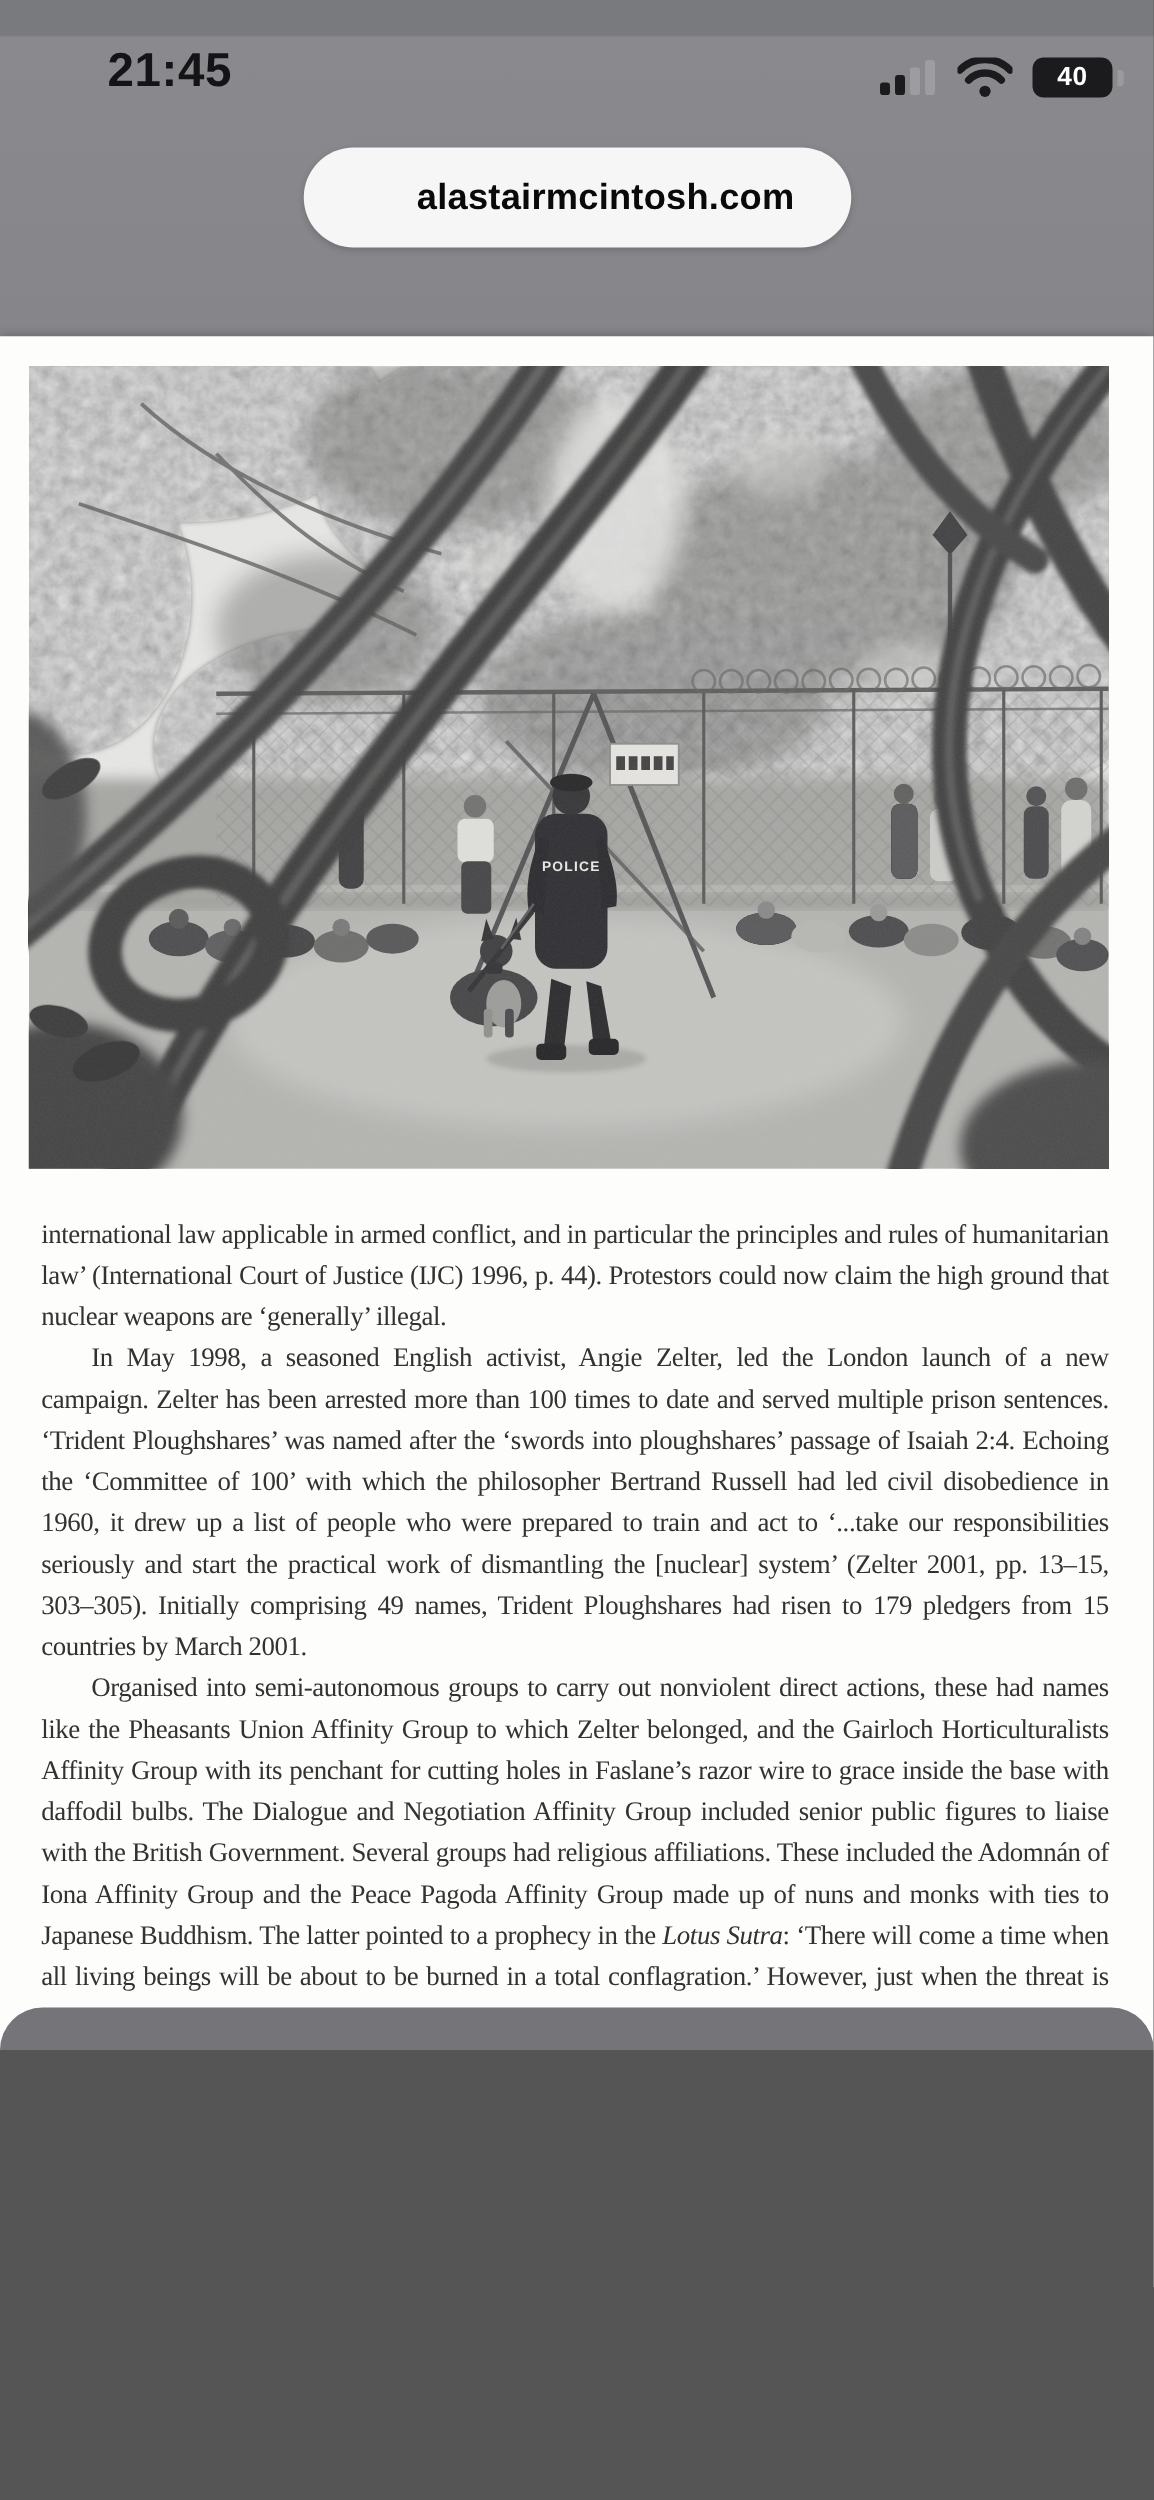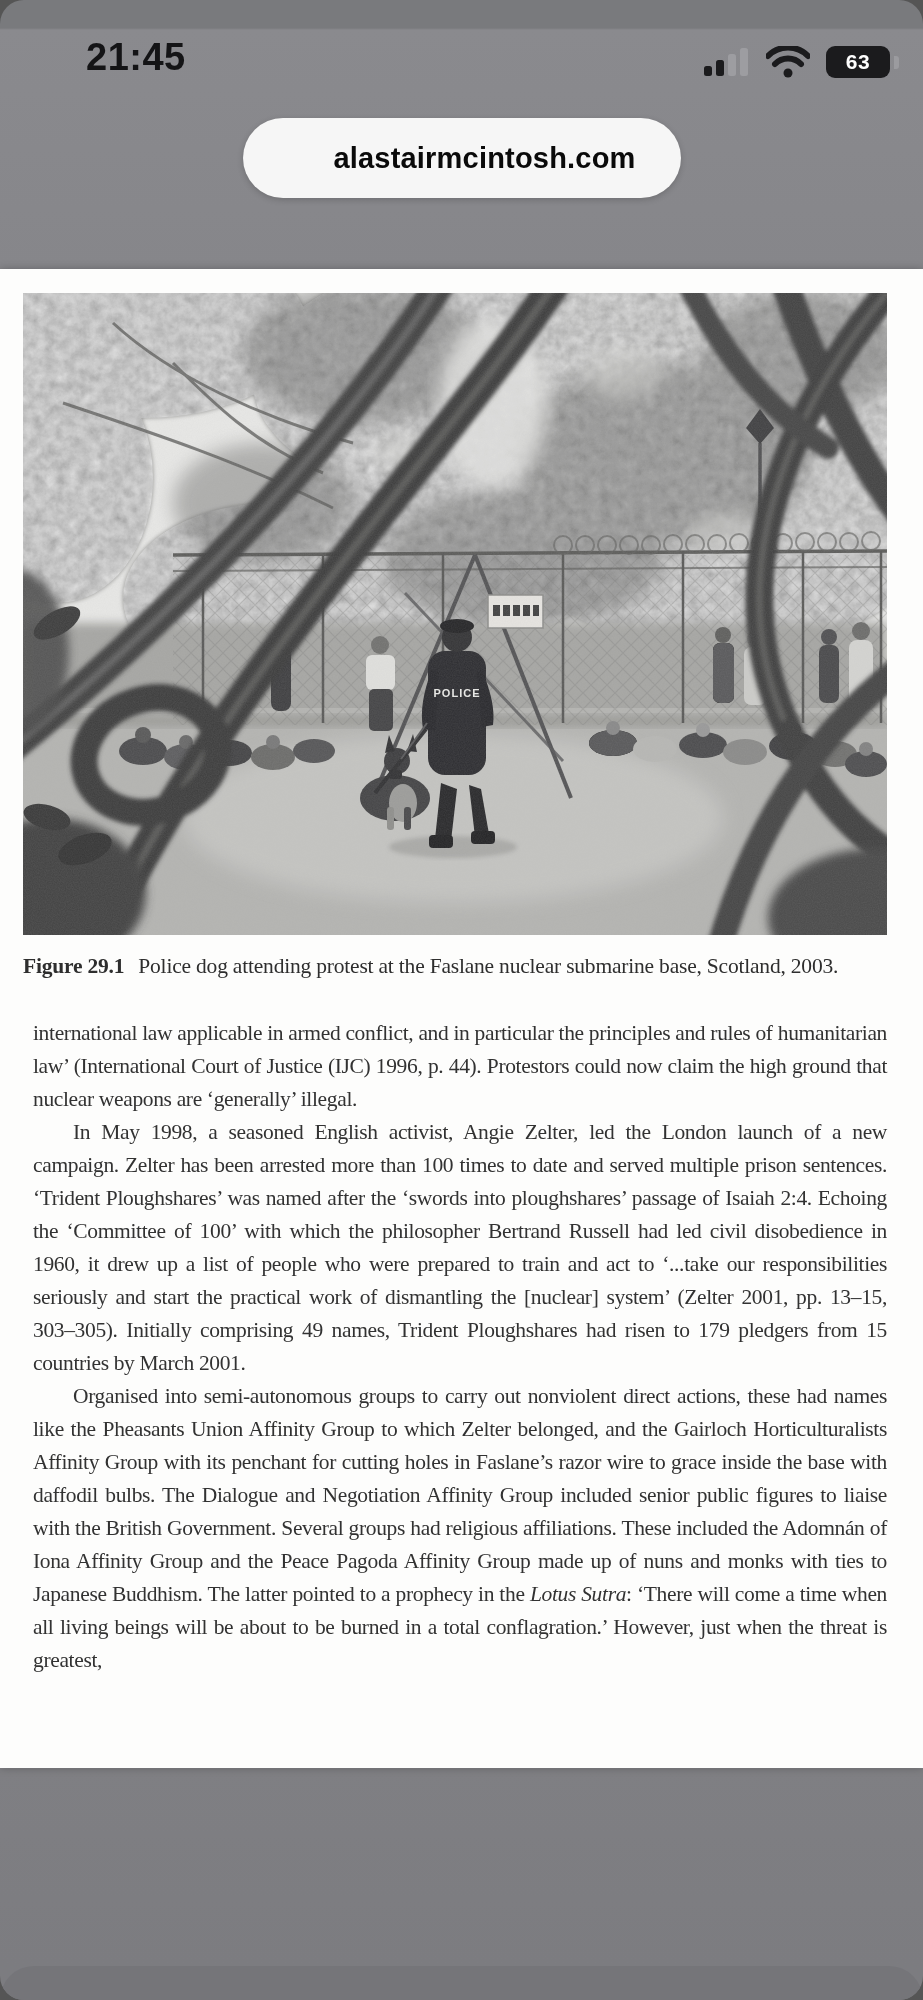--- a/index.html
+++ b/index.html
@@ -1,18 +1,18 @@
 <!DOCTYPE html>
 <html><head>
 <meta charset="utf-8">
 <style>
   html,body{margin:0;padding:0;background:#555;}
-  .screen{position:relative;width:923px;height:2000px;overflow:hidden;margin:0 auto;
+  .screen{position:relative;width:923px;height:1640px;overflow:hidden;margin:0 auto;
     background:linear-gradient(180deg,#797a7d 0px,#797a7d 28px,#8a8a8e 30px,#86868a 268px,#85858a 269px,#85858a 1768px,#7f7f83 1769px,#7c7c80 1964px,#7c7c80 2000px);
-    font-family:"Liberation Sans",sans-serif;border-radius:24px;}
+    font-family:"Liberation Sans",sans-serif;}
   
   .status-bar{position:absolute;top:34px;left:0;width:100%;height:56px;}
   .time{position:absolute;left:86px;top:2px;font-size:38px;font-weight:700;color:#141416;letter-spacing:.5px;}
   .status-icons{position:absolute;right:24px;top:8px;display:flex;align-items:center;gap:16px;height:40px;}
   .battery{position:relative;width:64px;height:32px;background:#1b1b1d;border-radius:9px;
     display:flex;align-items:center;justify-content:center;}
   .battery span{color:#fefefe;font-size:21px;font-weight:700;letter-spacing:.5px;}
   .battery-tip{width:5px;height:13px;background:#9b9b9f;border-radius:0 3px 3px 0;margin-left:-12px;}
   
   .url-pill{position:absolute;top:118px;left:50%;transform:translateX(-50%);
@@ -49,21 +49,21 @@
         <rect x="12" y="14" width="8" height="16" rx="2.5" fill="#1b1b1d"></rect>
         <rect x="24" y="8" width="8" height="22" rx="2.5" fill="#9d9da1"></rect>
         <rect x="36" y="2" width="8" height="28" rx="2.5" fill="#9d9da1"></rect>
       </svg>
       <svg width="44" height="32" viewBox="0 0 44 32">
         <path d="M2 10 A 28 28 0 0 1 42 10" fill="none" stroke="#1b1b1d" stroke-width="6" stroke-linecap="round"></path>
         <path d="M9 18 A 18 18 0 0 1 35 18" fill="none" stroke="#1b1b1d" stroke-width="6" stroke-linecap="round"></path>
         <circle cx="22" cy="27" r="4.5" fill="#1b1b1d"></circle>
       </svg>
       <div class="battery">
-        <span>63</span>
+        <span>40</span>
       </div>
       <div class="battery-tip"></div>
     </div>
   </div>
 
   <div class="url-pill">
     <span>alastairmcintosh.com</span>
   </div>
 
   <div class="page">
@@ -282,21 +282,20 @@
         <ellipse cx="62" cy="556" rx="28" ry="14" fill="#303030" transform="rotate(-20 62 556)"></ellipse>
         <ellipse cx="24" cy="524" rx="24" ry="12" fill="#353535" transform="rotate(15 24 524)"></ellipse>
         <ellipse cx="-12" cy="360" rx="58" ry="85" fill="#4a4a4a" opacity="0.9" filter="url(#b5)"></ellipse>
         <ellipse cx="34" cy="330" rx="26" ry="12" fill="#383838" transform="rotate(-30 34 330)"></ellipse>
         <ellipse cx="855" cy="625" rx="110" ry="70" fill="#454545" filter="url(#b5)"></ellipse>
       </g>
 
       <rect x="0" y="0" width="864" height="642" filter="url(#grain)"></rect>
     </svg>
 
-    <p class="caption"><b>Figure 29.1</b><span>Police dog attending protest at the Faslane nuclear submarine base, Scotland, 2003.</span></p>
 
     <div class="bodytext">
       <p>international law applicable in armed conflict, and in particular the principles and rules of humanitarian law’ (International Court of Justice (IJC) 1996, p. 44). Protestors could now claim the high ground that nuclear weapons are ‘generally’ illegal.</p>
       <p class="indent">In May 1998, a seasoned English activist, Angie Zelter, led the London launch of a new campaign. Zelter has been arrested more than 100 times to date and served multiple prison sentences. ‘Trident Ploughshares’ was named after the ‘swords into ploughshares’ passage of Isaiah 2:4. Echoing the ‘Committee of 100’ with which the philosopher Bertrand Russell had led civil disobedience in 1960, it drew up a list of people who were prepared to train and act to ‘...take our responsibilities seriously and start the practical work of dismantling the [nuclear] system’ (Zelter 2001, pp. 13–15, 303–305). Initially comprising 49 names, Trident Ploughshares had risen to 179 pledgers from 15 countries by March 2001.</p>
       <p class="indent"><span>Organised into semi-autonomous groups to carry out nonviolent direct actions, these had names like the Pheasants Union Affinity Group to which Zelter belonged, and the Gairloch Horticulturalists Affinity Group with its penchant for cutting holes in Faslane’s razor wire to grace inside the base with daffodil bulbs. The Dialogue and Negotiation Affinity Group included senior public figures to liaise with the British Government. Several groups had religious affiliations. These included the Adomnán of Iona Affinity Group and the Peace Pagoda Affinity Group made up of nuns and monks with ties to Japanese Buddhism. The latter pointed to a prophecy in the </span><i>Lotus Sutra</i><span>: ‘There will come a time when all living beings will be about to be burned in a total conflagration.’ However, just when the threat is greatest,</span></p>
     </div>
   </div>
 
   <div class="bottom-bar"></div>
 </div>

